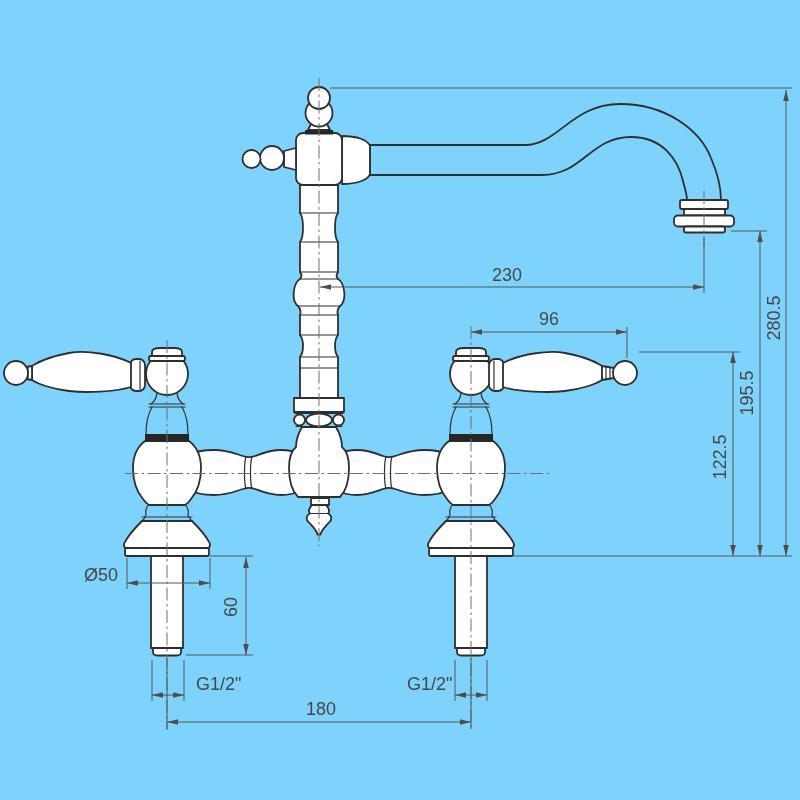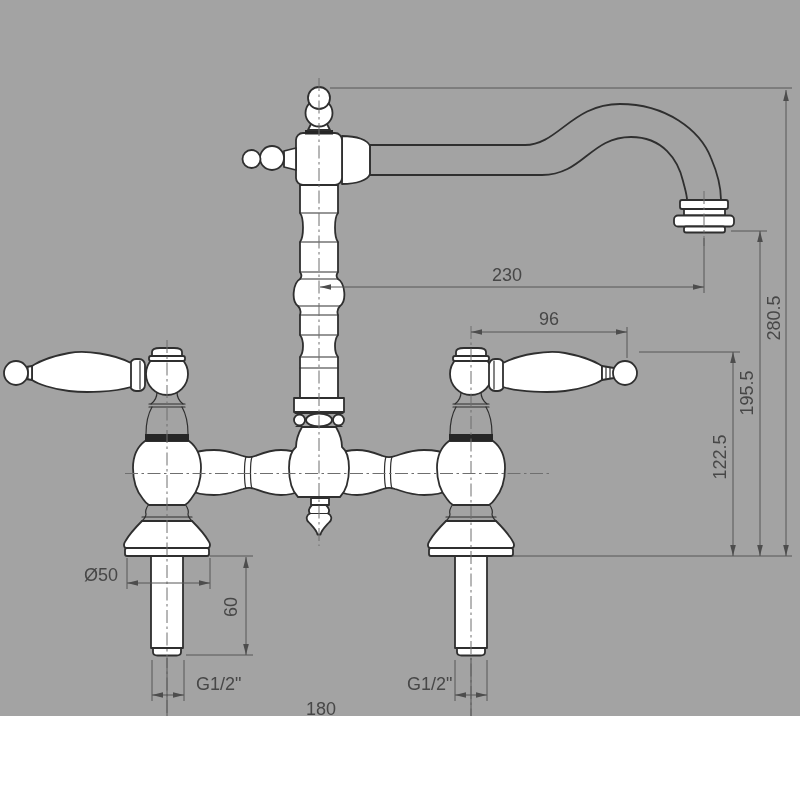--- a/index.html
+++ b/index.html
@@ -1,19 +1,19 @@
 <!DOCTYPE html>
 <html><head>
 <meta charset="utf-8">
 <style>
   html, body { margin: 0; padding: 0; background: #ffffff; }
   .canvas {
     position: relative;
-    width: 800px; height: 716px;
-    background: #a3a3a3;
+    width: 800px; height: 800px;
+    background: #7dd3fc;
     font-family: "Liberation Sans", sans-serif;
     overflow: hidden;
   }
   svg { display: block; }
   .obj  { stroke: #2f2f2f; stroke-width: 1.8; fill: none; stroke-linecap: round; stroke-linejoin: round; }
   .objf { stroke: #2f2f2f; stroke-width: 1.8; fill: #ffffff; stroke-linejoin: round; }
   .det  { stroke: #2f2f2f; stroke-width: 1.2; fill: none; stroke-linecap: round; }
   .band { fill: #262626; stroke: none; }
   .dim  { stroke: #575757; stroke-width: 1; fill: none; }
   .arr  { fill: #4d4d4d; stroke: none; }

